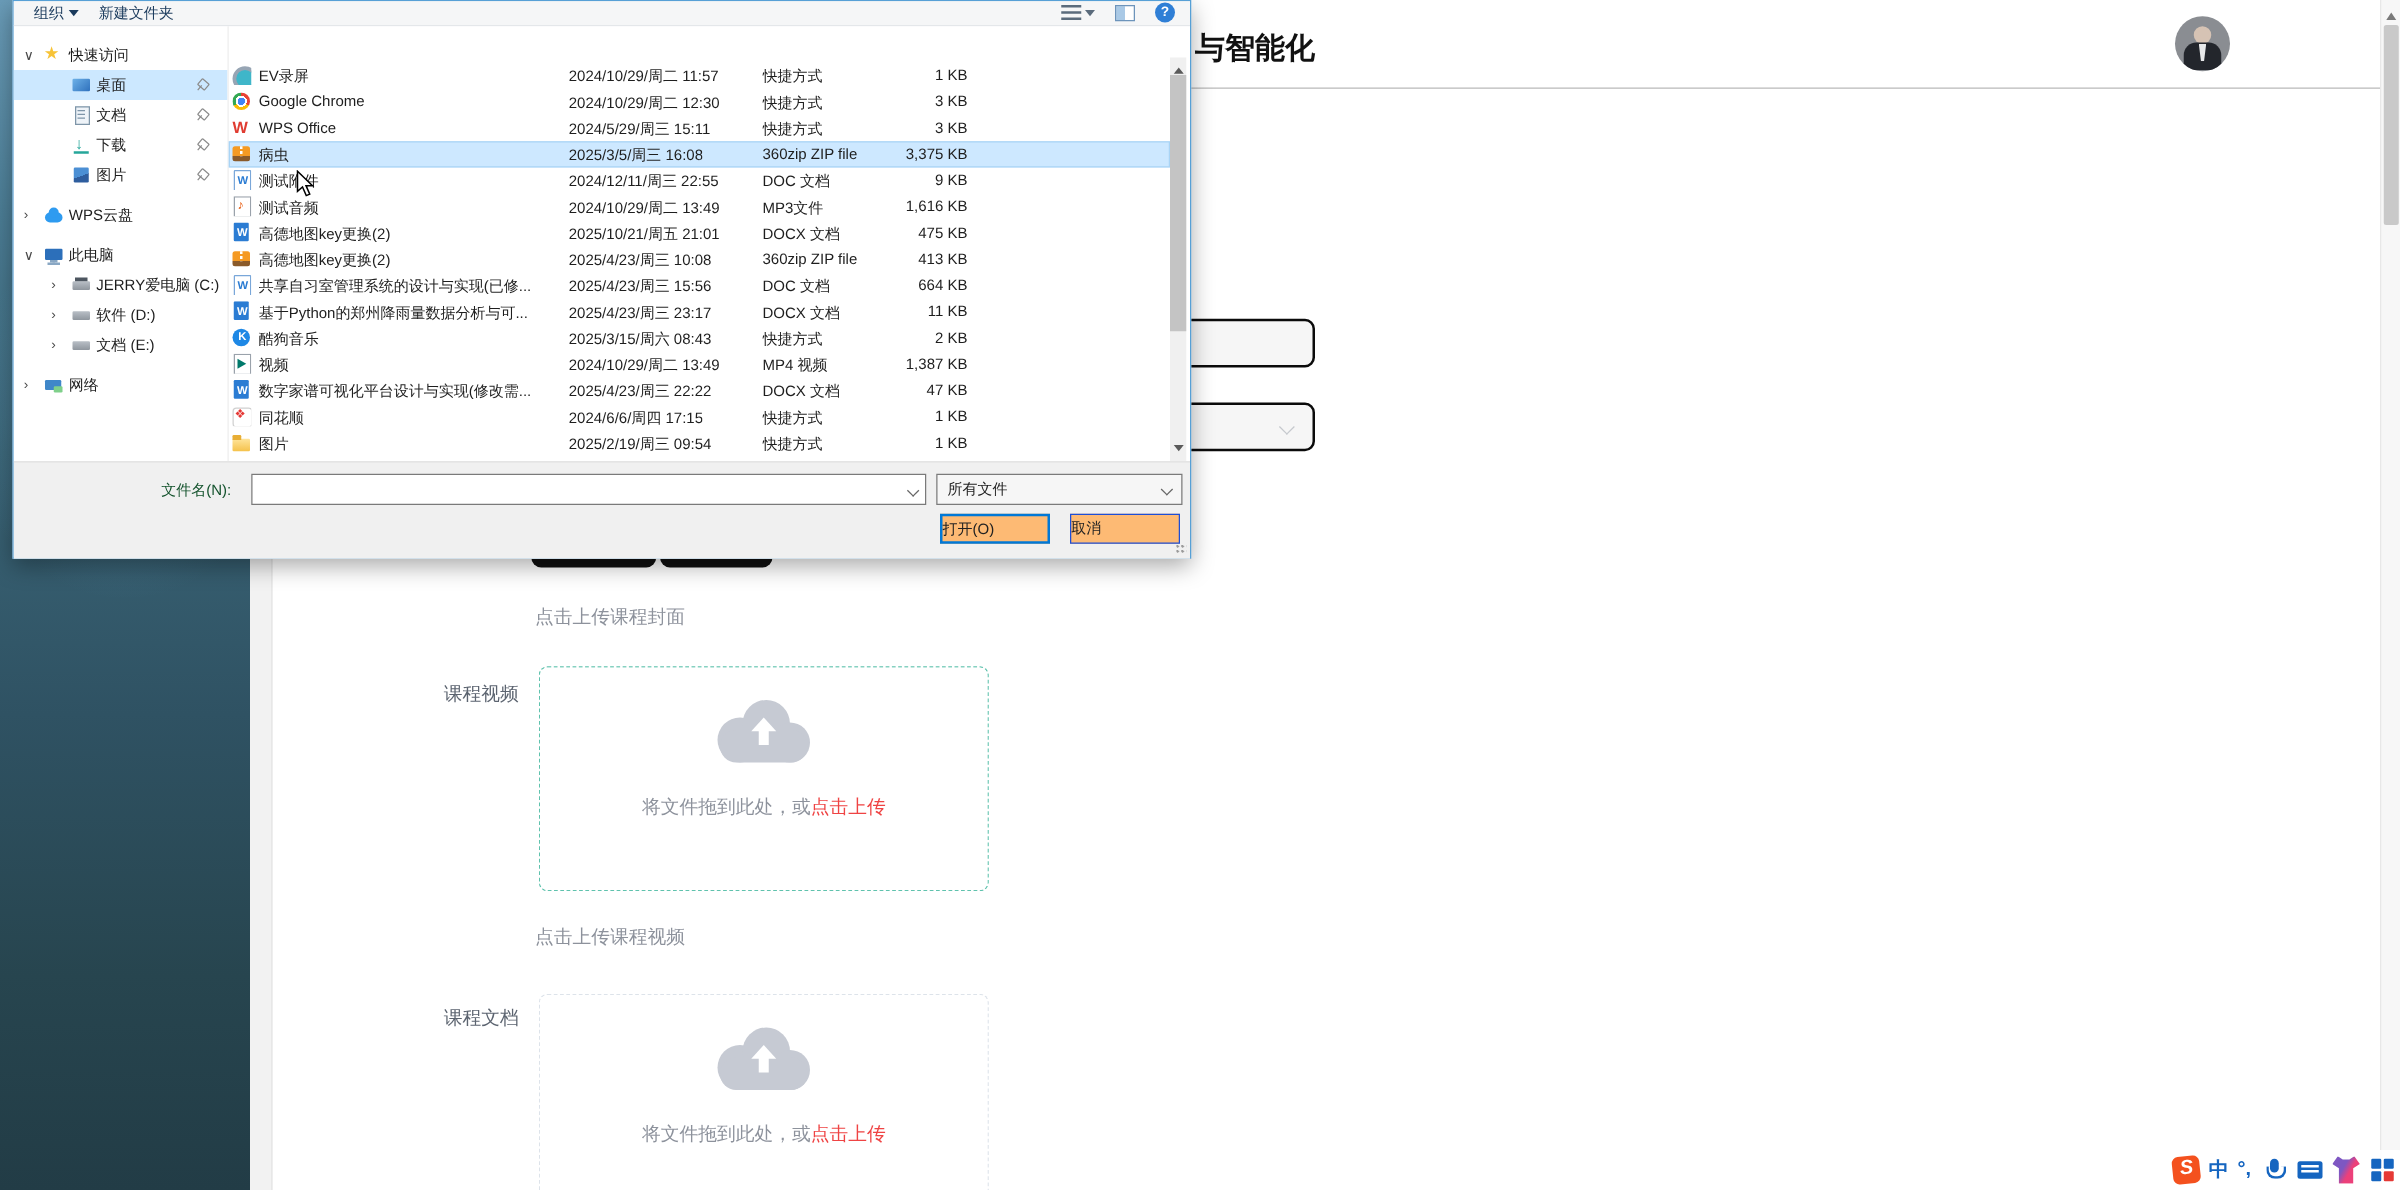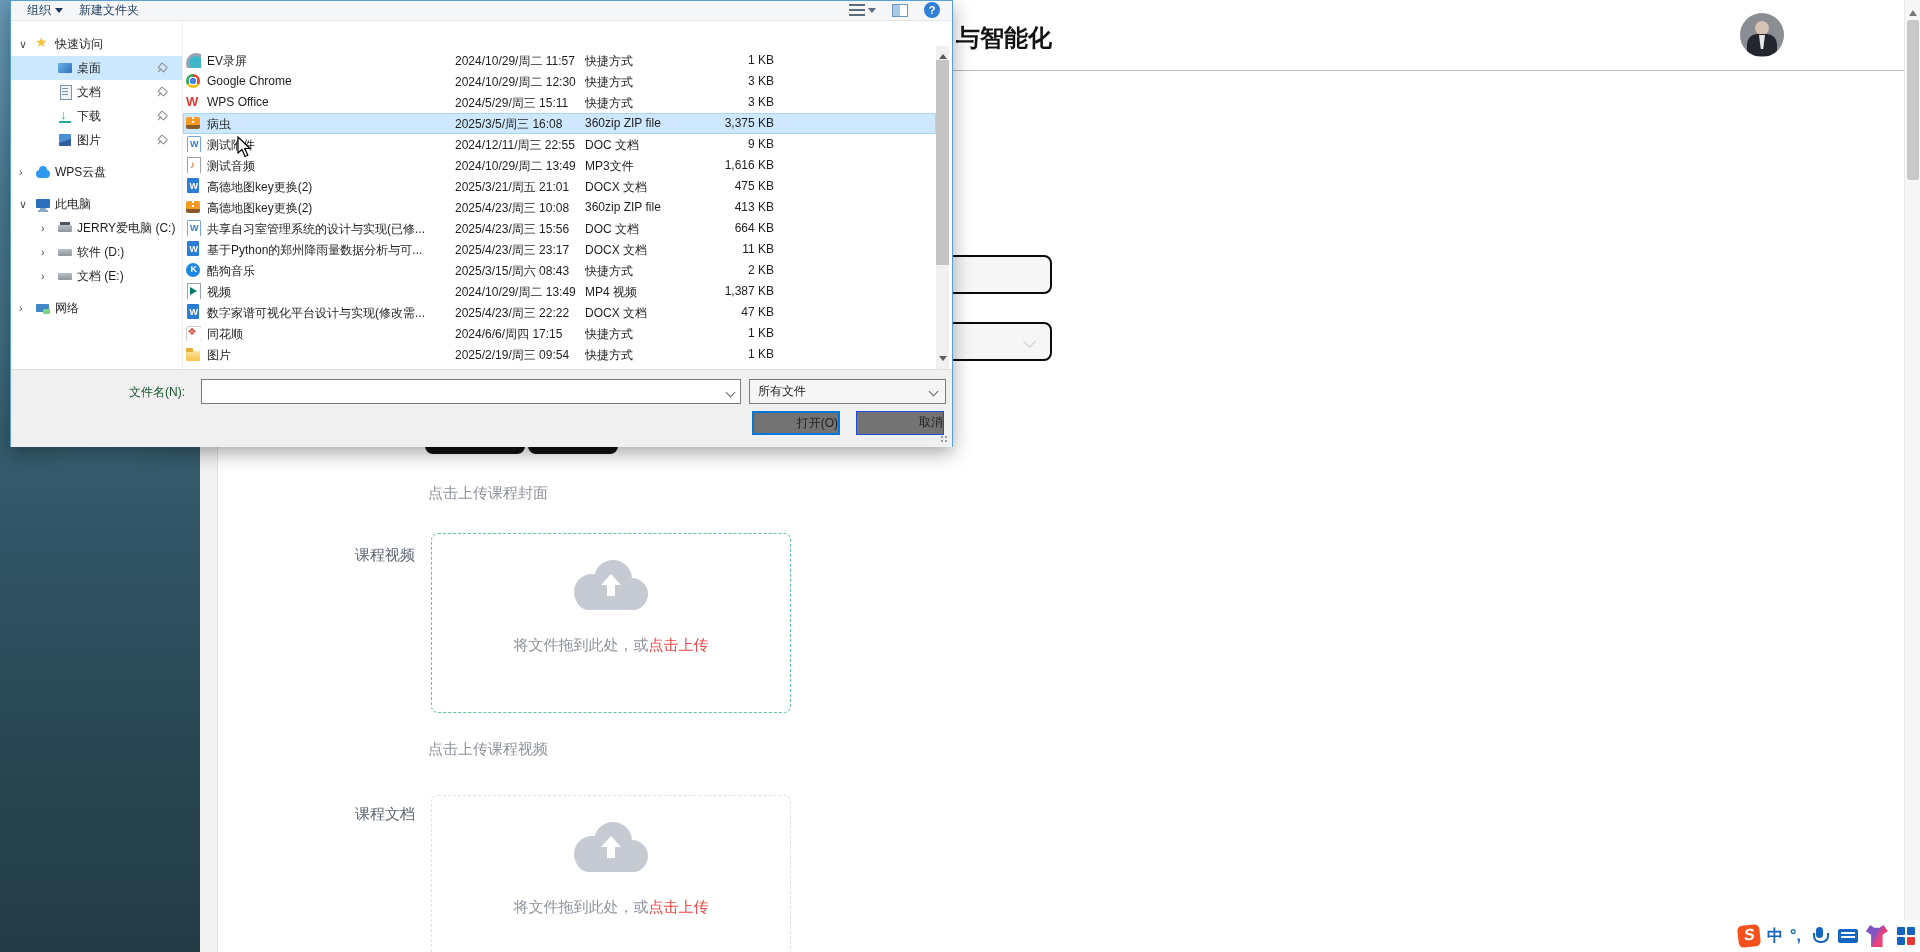--- a/index.html
+++ b/index.html
@@ -104,21 +104,21 @@
 #list-header .hcell{position:absolute;top:5px;cursor:pointer}
 .hsep{position:absolute;top:2px;width:1px;height:20px;background:#e2e2e2}
 .sort-caret{position:absolute;top:-4px;left:130px;width:0;height:0;border:4px solid transparent;border-bottom:5px solid #9a9a9a}
 #rows{position:absolute;left:0;top:29px;width:753px}
 .file-row{position:relative;height:21px;cursor:pointer}
 .file-row.selected{background:#cde8ff;outline:1px solid #a9d4f5;outline-offset:-1px}
 .file-row span{position:absolute;top:3px;white-space:nowrap;overflow:hidden;color:#1e1e1e}
 .f-icon{left:2px;top:2px!important;width:16px;height:16px}
 .f-name{left:24px;max-width:236px}
 .f-date{left:272px}
-.f-type{left:402px}
+.f-type{left:427px}
 .f-size{left:455px;width:136px;text-align:right}
 
 .f-icon{position:absolute}
 .f-icon.ev::before{content:"";position:absolute;left:1px;top:1px;width:14px;height:14px;border-radius:50%;border:3px solid #97a5b4;background:#3fb6c9}
 .f-icon.chrome::before{content:"";position:absolute;left:1px;top:1px;width:14px;height:14px;border-radius:50%;background:radial-gradient(circle,#4285f4 0 3px,#fff 3px 4.5px,transparent 4.5px),conic-gradient(#ea4335 0 120deg,#fbbc05 0 240deg,#34a853 0 360deg)}
 .f-icon.wps::before{content:"W";position:absolute;left:1px;top:0;font-size:13px;font-weight:800;color:#e03c31}
 .f-icon.zip::before{content:"";position:absolute;left:1px;top:2px;width:14px;height:12px;background:linear-gradient(#f59a23 0 8px,#8a5a2a 8px 12px);border-radius:2px}
 .f-icon.zip::after{content:"";position:absolute;left:7px;top:2px;width:2px;height:8px;background:repeating-linear-gradient(#fff 0 2px,transparent 2px 4px)}
 .f-icon.docp::before{content:"";position:absolute;left:2px;top:0;width:12px;height:15px;background:#fff;border:1px solid #7aa7d9;border-radius:1px}
 .f-icon.docp::after{content:"W";position:absolute;left:5px;top:3px;font-size:9px;font-weight:700;color:#2b7cd3}
@@ -140,21 +140,21 @@
 #list-scrollbar .up{top:4px;border-bottom:5px solid #5a5a5a}
 #list-scrollbar .down{bottom:4px;border-top:5px solid #5a5a5a}
 #list-scrollbar .thumb{position:absolute;left:0;top:14px;width:13px;height:205px;background:#c4c4c4;cursor:pointer}
 
 #dlg-footer{position:absolute;left:0;top:368px;width:100%;height:78px;background:#f0f0f0;border-top:1px solid #dfdfdf}
 #fn-label{position:absolute;left:118px;top:14px;color:#14532d}
 #fn-input{position:absolute;left:190px;top:9px;width:540px;height:25px;background:#fff;border:1px solid #7a7a7a;font:inherit;padding:0 20px 0 6px}
 #fn-input-chev{position:absolute;left:716px;top:19px;width:7px;height:7px;border-right:1.5px solid #666;border-bottom:1.5px solid #666;transform:rotate(45deg);pointer-events:none}
 #ft-select{position:absolute;left:738px;top:9px;width:197px;height:25px;background:#f6f6f6;border:1px solid #7a7a7a;display:flex;align-items:center;padding-left:8px;cursor:pointer}
 #ft-select .chev{position:absolute;right:8px;top:8px;width:7px;height:7px;border-right:1.5px solid #666;border-bottom:1.5px solid #666;transform:rotate(45deg)}
-.dlg-btn{position:absolute;top:41px;height:24px;text-align:right;line-height:21px;background:#737373;cursor:pointer}
+.dlg-btn{position:absolute;top:41px;height:24px;text-align:left;line-height:21px;background:#fdba74;cursor:pointer}
 #btn-open{left:741px;width:88px;border:2px solid #0078d7}
 #btn-cancel{left:845px;width:88px;border:1px solid #1d4ed8}
 #resize-grip{position:absolute;right:3px;bottom:3px;width:8px;height:8px;background:radial-gradient(circle at 1px 1px,#9a9a9a 1px,transparent 1.2px);background-size:4px 4px}
 
 
 #cursor{left:236px;top:136px;z-index:60;pointer-events:none}
 
 
 #page-scrollbar{left:1904px;top:0;width:16px;height:952px;background:#f7f7f7;border-left:1px solid #e8e8e8;z-index:30}
 #page-scrollbar .up{position:absolute;left:4px;top:6px;width:0;height:0;border:4px solid transparent;border-bottom:6px solid #7a7a7a}
@@ -372,21 +372,21 @@
               <span class="f-icon mp3"></span>
               <span class="f-name">测试音频</span>
               <span class="f-date">2024/10/29/周二 13:49</span>
               <span class="f-type">MP3文件</span>
               <span class="f-size">1,616 KB</span>
             </div>
 
             <div class="file-row">
               <span class="f-icon docx"></span>
               <span class="f-name">高德地图key更换(2)</span>
-              <span class="f-date">2025/3/21/周五 21:01</span>
+              <span class="f-date">2025/10/21/周五 21:01</span>
               <span class="f-type">DOCX 文档</span>
               <span class="f-size">475 KB</span>
             </div>
 
             <div class="file-row">
               <span class="f-icon zip"></span>
               <span class="f-name">高德地图key更换(2)</span>
               <span class="f-date">2025/4/23/周三 10:08</span>
               <span class="f-type">360zip ZIP file</span>
               <span class="f-size">413 KB</span>

